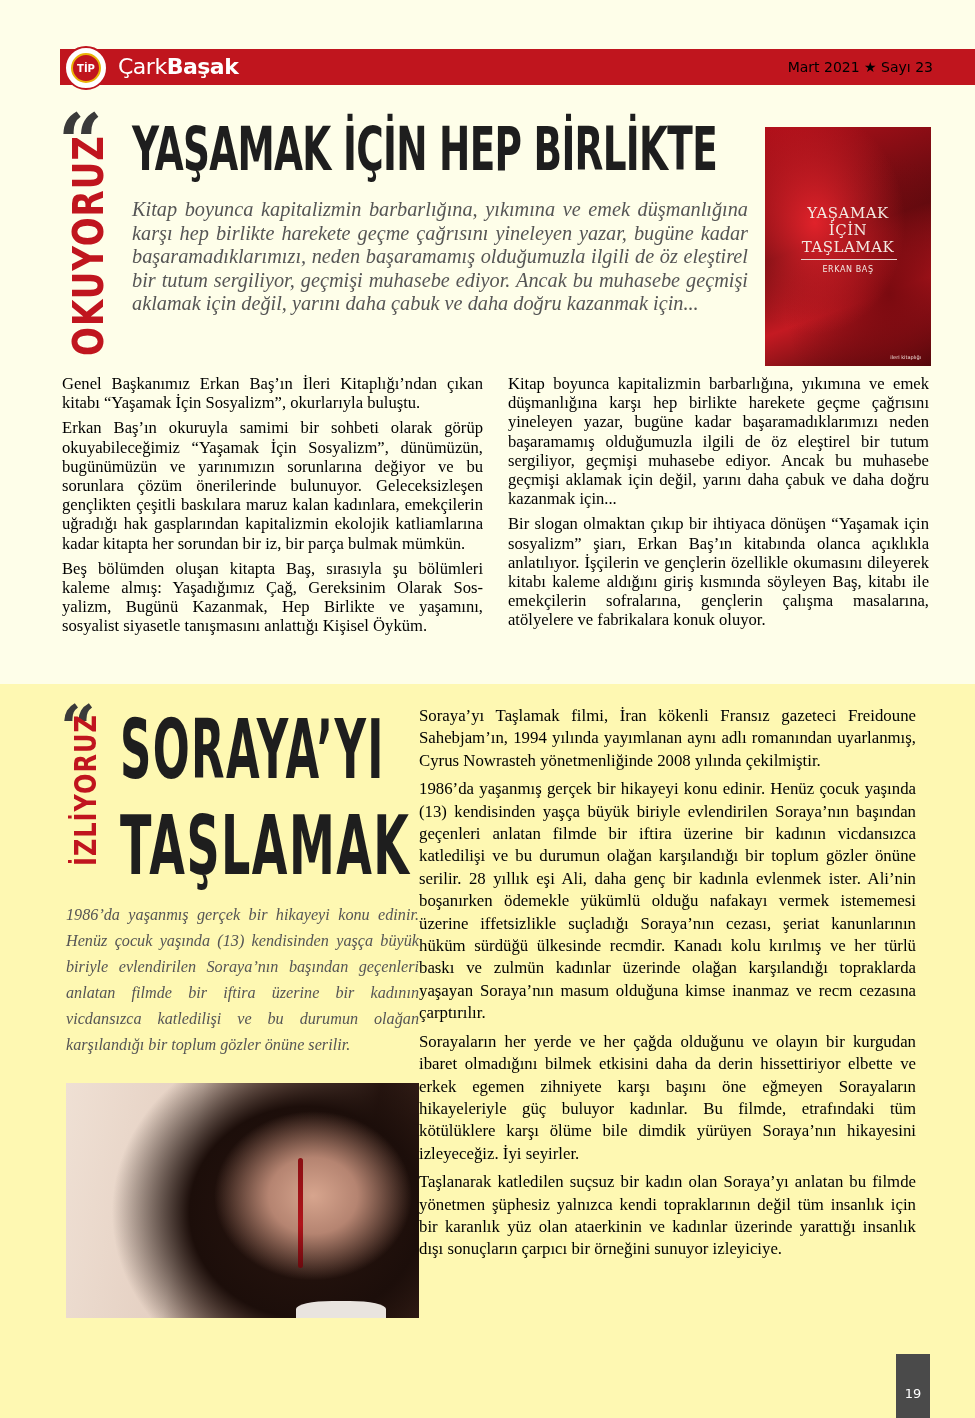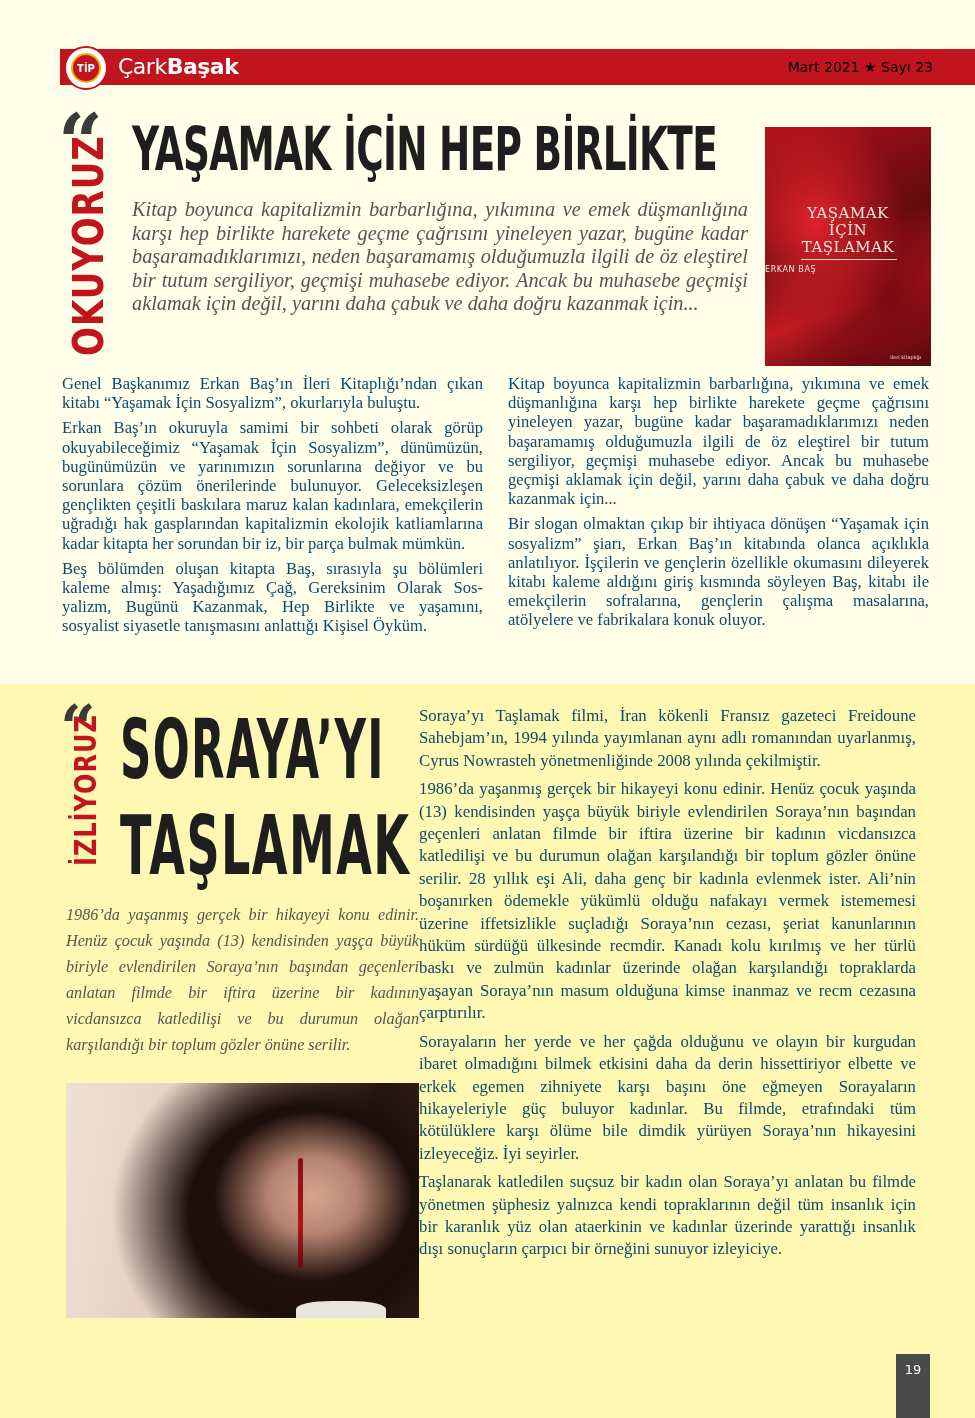--- a/index.html
+++ b/index.html
@@ -52,21 +52,21 @@
   .headline {
     position:absolute; font-family:"DejaVu Sans", sans-serif; font-weight:bold;
     color:#1e1e1e; white-space:nowrap; transform-origin:left top;
   }
   .lead-italic {
     position:absolute; font-style:italic; color:#555; text-align:justify;
     text-align-last:left;
   }
   .body-col {
     position:absolute; font-size:16.6px; line-height:19.2px; text-align:justify;
-    color:#0c4a6e; hyphens:manual;
+    color:#000000; hyphens:manual;
   }
   .body-col p { margin:0 0 6px 0; }
 
   .book-cover {
     position:absolute; left:765px; top:111px; width:166px; height:239px;
     background:
       radial-gradient(ellipse at 30% 40%, #e0222a 0%, rgba(224,34,42,0) 55%),
       radial-gradient(ellipse at 75% 70%, #7a0a10 0%, rgba(122,10,16,0) 60%),
       linear-gradient(160deg, #b2101a 0%, #5c0a0e 45%, #c41a22 70%, #3c0608 100%);
     overflow:hidden;
@@ -74,21 +74,21 @@
   }
   .book-cover .cover-title {
     position:absolute; left:0; top:78px; width:100%; text-align:center;
     color:#f3e9e2; font-family:"DejaVu Serif", serif; font-size:15px; line-height:17px;
     letter-spacing:0.5px;
   }
   .book-cover .cover-rule {
     position:absolute; left:36px; top:132px; width:96px; height:1px; background:#e8d6d0;
   }
   .book-cover .cover-author {
-    position:absolute; left:0; top:138px; width:100%; 
+    position:absolute; left:0; top:138px; width:100%; text-align:center;
     color:#f3e9e2; font-family:"DejaVu Sans", sans-serif; font-size:8px; letter-spacing:0.6px;
   }
   .book-cover .cover-publisher {
     position:absolute; right:10px; bottom:6px; color:#f0e0da;
     font-family:"DejaVu Sans", sans-serif; font-size:5px;
   }
 
   
   .section2 {
     position:absolute; left:0; top:684px; width:975px; height:734px;
@@ -108,21 +108,21 @@
     border-radius:3px;
   }
   .film-still .shirt {
     position:absolute; left:230px; top:218px; width:90px; height:20px;
     background:#e9e4df; border-radius:40% 40% 0 0;
   }
 
   .page-num {
     position:absolute; left:896px; top:1354px; width:34px; height:64px;
     background:#4a4a4a; color:#fff; font-family:"DejaVu Sans", sans-serif;
-    font-size:13px; text-align:center; padding-top:8px; box-sizing:border-box;
+    font-size:13px; text-align:center; padding-top:32px; box-sizing:border-box;
   }
 </style>
 </head>
 <body>
 
 <div class="header-bar"></div>
 <div class="logo-badge">
   <div class="inner">TİP</div>
 </div>
 <div class="brand">

